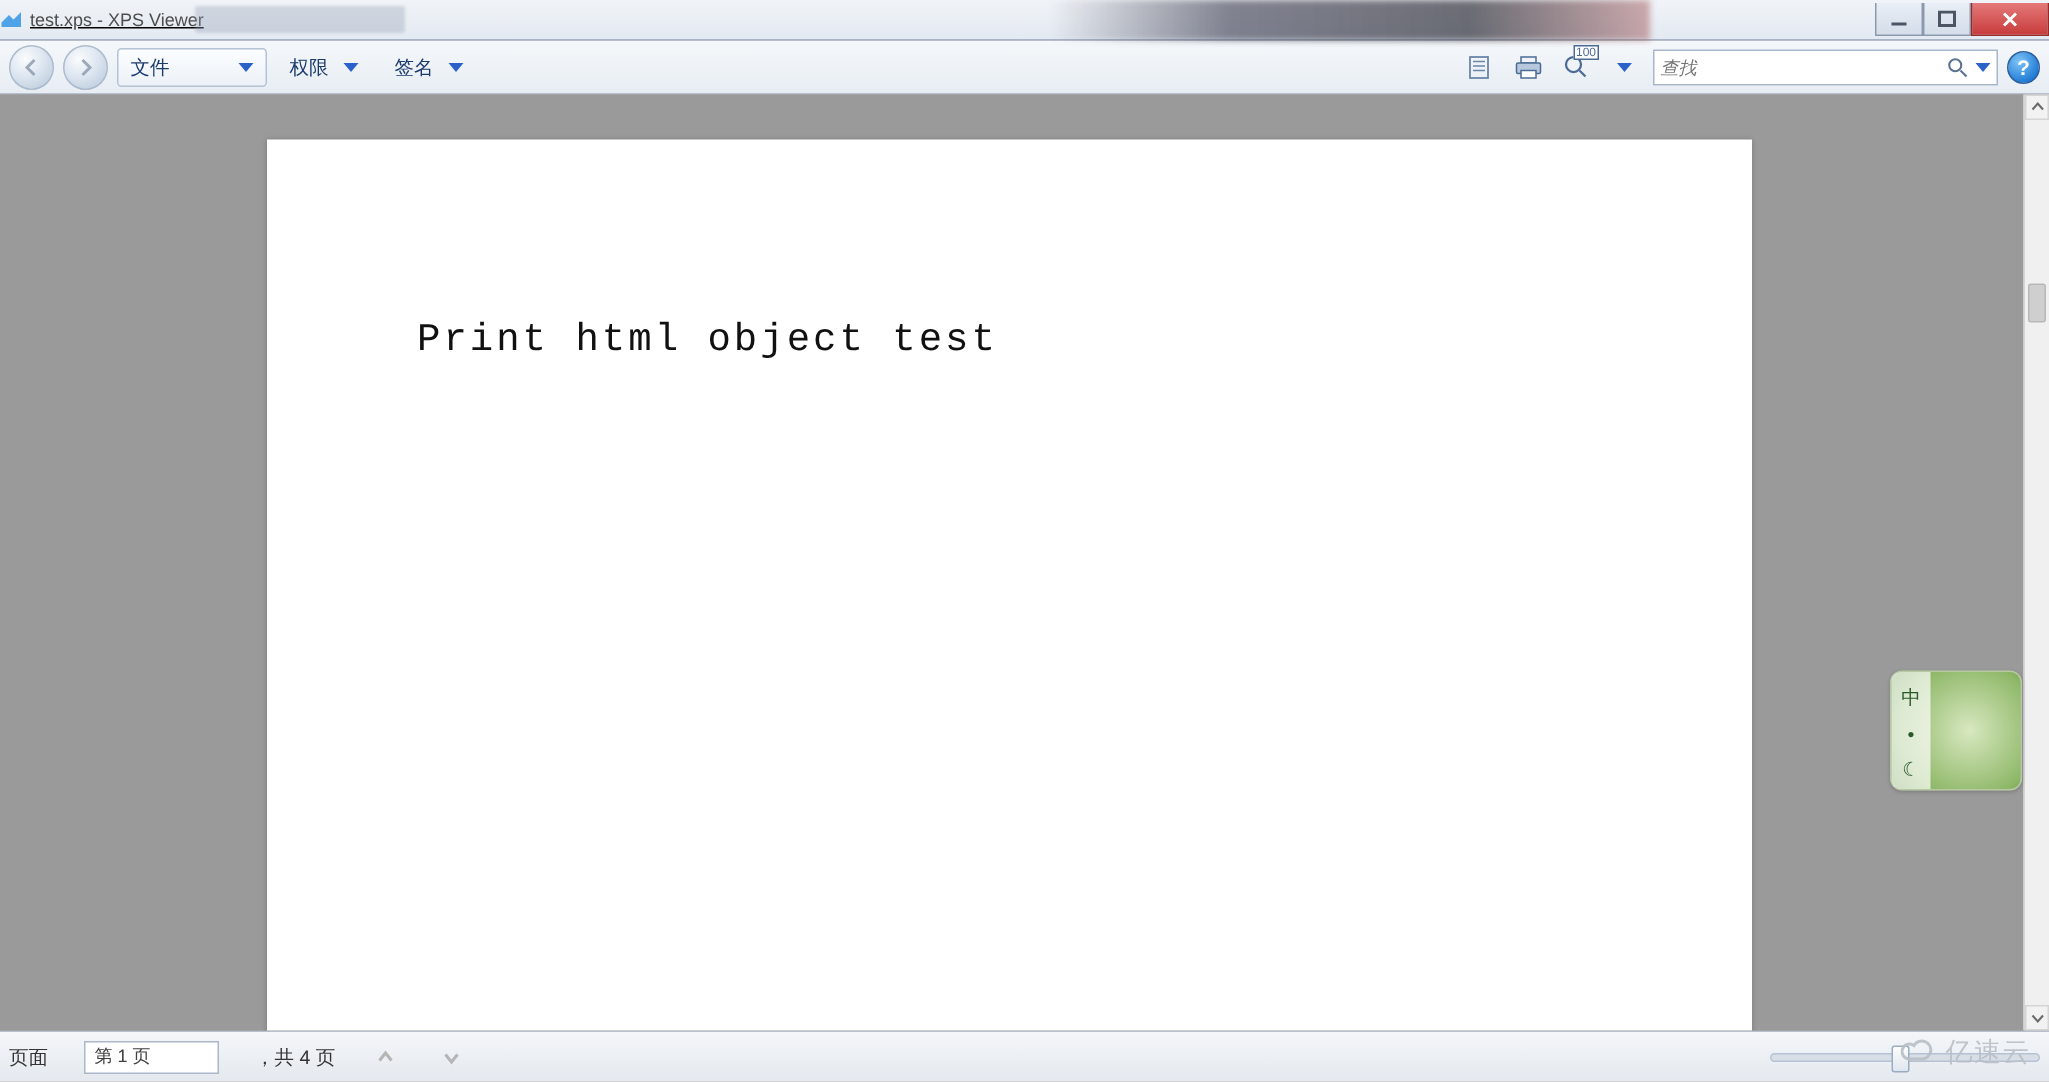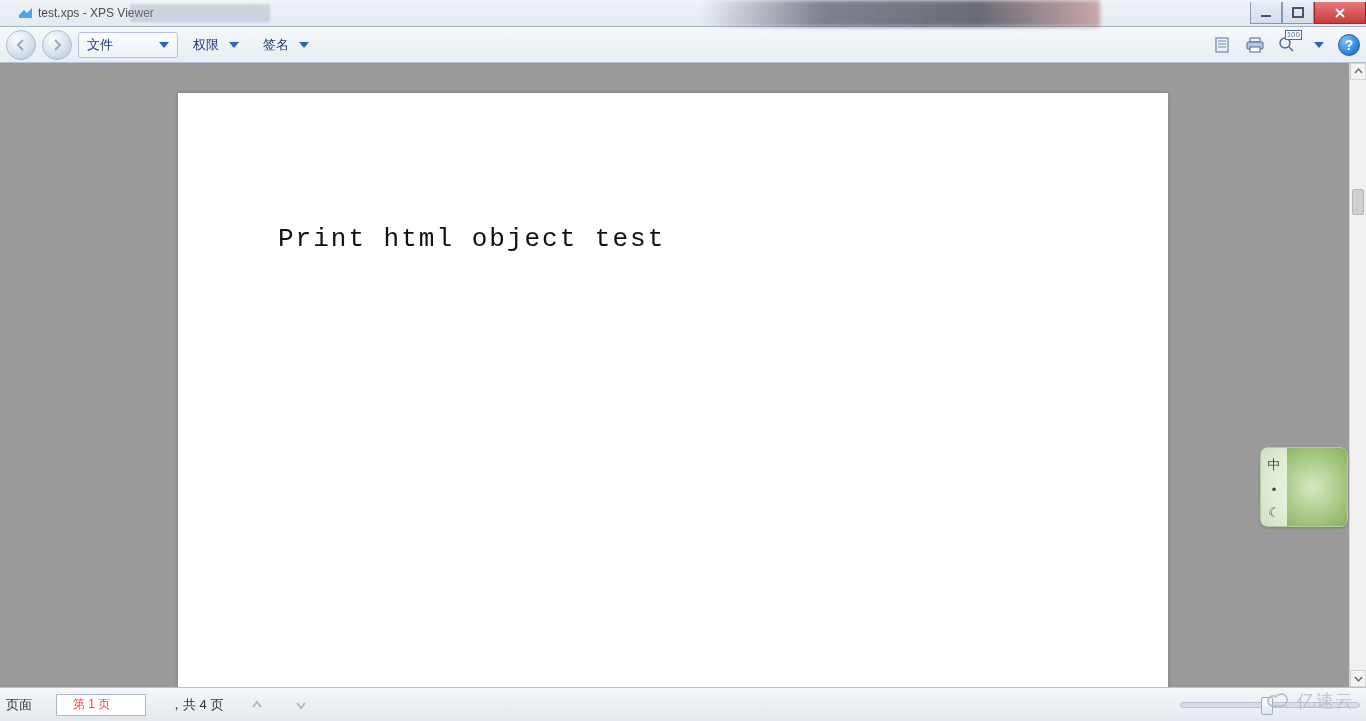--- a/index.html
+++ b/index.html
@@ -5,22 +5,23 @@
   * { box-sizing: border-box; margin: 0; padding: 0; }
   html, body { width: 1366px; height: 721px; overflow: hidden; font-family: "Microsoft YaHei", sans-serif; font-size: 12px; }
   body { background: #9a9a9a; display: flex; flex-direction: column; }
 
   
   .titlebar {
     height: 27px;
     background: linear-gradient(to bottom, #f0f3f7 0%, #e4eaf2 100%);
     border-bottom: 1px solid #a8b4c5;
     display: flex; align-items: center;
-    padding-left: 18px;
+    padding-left: 0;
     position: relative;
+    text-decoration: underline;
   }
   .titlebar .app-icon { width: 16px; height: 14px; margin-right: 4px; }
   .titlebar .title { color: #4d4d4d; font-size: 12px; }
   .titlebar .blur-tab { position:absolute; left: 130px; top:4px; width:140px; height:18px; background: rgba(150,160,180,.35); border-radius:2px; filter: blur(1px); }
   .titlebar .blur-b { position:absolute; left:700px; top:0; width:400px; height:27px; background: linear-gradient(to right, rgba(90,90,110,0) 0%, rgba(40,40,60,.55) 30%, rgba(20,20,30,.6) 70%, rgba(150,60,60,.4) 100%); filter: blur(2px); }
   .win-controls { margin-left: auto; display: flex; height: 22px; }
   .win-btn { width: 32px; height: 22px; background: linear-gradient(to bottom,#e9eef6,#d4dde9); border:1px solid #8a98ae; border-top:none; display:flex; align-items:center; justify-content:center; color:#4b5564; }
   .win-btn.close { width: 52px; background: linear-gradient(to bottom,#e57979,#c83c3c); border-color:#9a2a2a; color:white; }
   .win-btn svg { display:block; }
 
@@ -68,39 +69,38 @@
     position:absolute;
     left: 178px; top: 30px; width: 990px; height: 1260px;
     background:white;
     box-shadow: 0 0 4px rgba(0,0,0,.2);
     padding: 118px 100px;
   }
   .page-text {
     font-family: "SimSun", "Courier New", monospace;
     font-size: 26px; letter-spacing: 2px;
     color:#111;
-    margin-top:13px;
   }
   .vscroll { position:absolute; right:0; top:0; bottom:0; width:17px; background:#f0f0f0; border-left:1px solid #d5d5d5; }
   .vscroll .up,.vscroll .dn { height:17px; display:flex; align-items:center; justify-content:center; color:#6a6a6a; background:#f2f2f2; border:1px solid #d5d5d5; }
   .vscroll .dn { position:absolute; bottom:0; left:0; right:0; }
   .vscroll .thumb { position:absolute; left:2px; right:2px; top:126px; height:26px; background:#cfcfcf; border:1px solid #b8b8b8; border-radius:2px; }
 
   
   .statusbar {
     height: 34px;
     background: linear-gradient(to bottom,#f4f6f9 0%, #e4e9ef 100%);
     border-top:1px solid #b7c0cd;
     display:flex; align-items:center;
     padding:0 6px; gap:24px;
     font-size:13px; color:#333;
   }
   .page-input {
-    width: 90px; height:22px; border:1px solid #abb8ca; background:white; padding:0 16px;
-    font-size:12px; color:#ef4444;
+    width: 90px; height:22px; border:1px solid #abb8ca; background:white; padding:0 6px;
+    font-size:12px; color:#404040;
   }
   .arrow-btn { width:20px; height:20px; color:#b5b5b5; display:flex; align-items:center; justify-content:center; }
   .statusbar .spacer { flex:1; }
   .zoom-slider { width:180px; height:6px; background:#d8dee6; position:relative; border-radius:3px; border:1px solid #b6c2d3;}
   .zoom-slider .handle { position:absolute; left:80px; top:-6px; width:12px; height:18px; background:linear-gradient(to bottom,#fdfdfd,#dfe6ee); border:1px solid #9aacc2; border-radius:2px; }
 
   .watermark { position:absolute; right:12px; bottom:8px; color:#b9bfc7; font-size:18px; font-weight:normal; letter-spacing:1px; display:flex; align-items:center; gap:4px; opacity:.9;}
   .ime-float { position:absolute; right:18px; bottom:160px; width:88px; height:80px; border-radius:8px; background:radial-gradient(circle at 60% 50%, #d8e8c0, #8fb869 70%, #5f8f3f); border:1px solid #b6c9a1; box-shadow:0 1px 3px rgba(0,0,0,.2); display:flex; }
   .ime-tab { width:26px; background:rgba(255,255,255,.7); border-radius:6px 0 0 6px; display:flex; flex-direction:column; align-items:center; justify-content:flex-start; padding-top:8px; gap:8px; font-size:13px; color:#2a5a2a; }
 </style>
@@ -179,20 +179,28 @@
     <svg width="20" height="20" viewBox="0 0 20 20">
         <circle cx="8" cy="8" r="5" fill="none" stroke="#4b6b95" stroke-width="1.5"></circle>
         <path d="M12 12 L16 16" stroke="#4b6b95" stroke-width="1.5"></path>
       </svg>
     <span style="position:absolute; top:-2px; right:-2px; font-size:8px; border:1px solid #4b6b95; background:white; padding:0 1px; line-height:8px;">100</span>
   </div>
   <div class="tool-icon">
       <span class="caret-down"></span>
     </div>
 
+  <div class="searchbox">
+    <input placeholder="查找" style="">
+    <svg width="16" height="16" viewBox="0 0 16 16">
+        <circle cx="6.5" cy="6.5" r="4" fill="none" stroke="#5a7393" stroke-width="1.4"></circle>
+        <path d="M10 10 L14 14" stroke="#5a7393" stroke-width="1.4"></path>
+      </svg>
+    <span class="caret-down" style="margin-left:4px;"></span>
+  </div>
 
   <div class="help-icon">?</div>
 </div>
 
 <div class="content">
   <div class="page">
     <div class="page-text">Print html object test</div>
   </div>
 
   <div class="vscroll">

